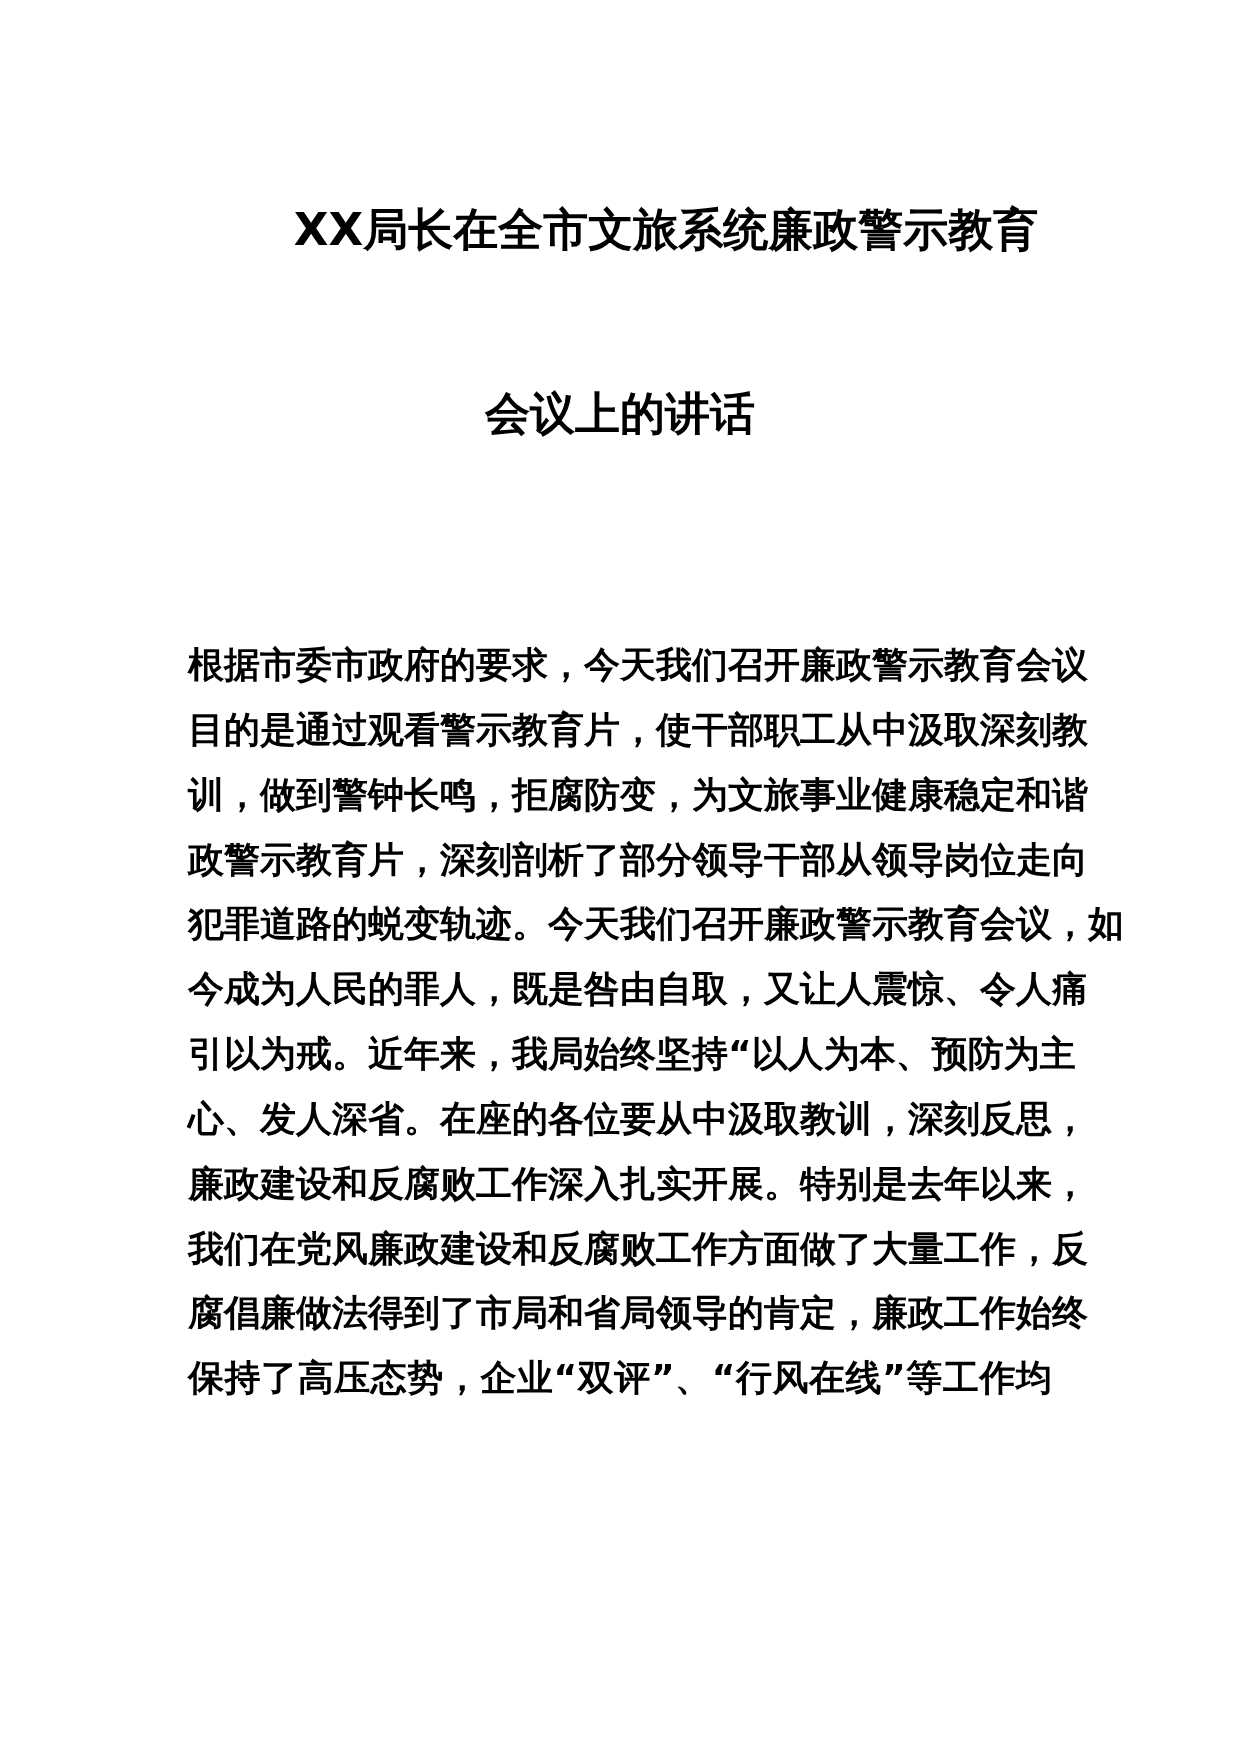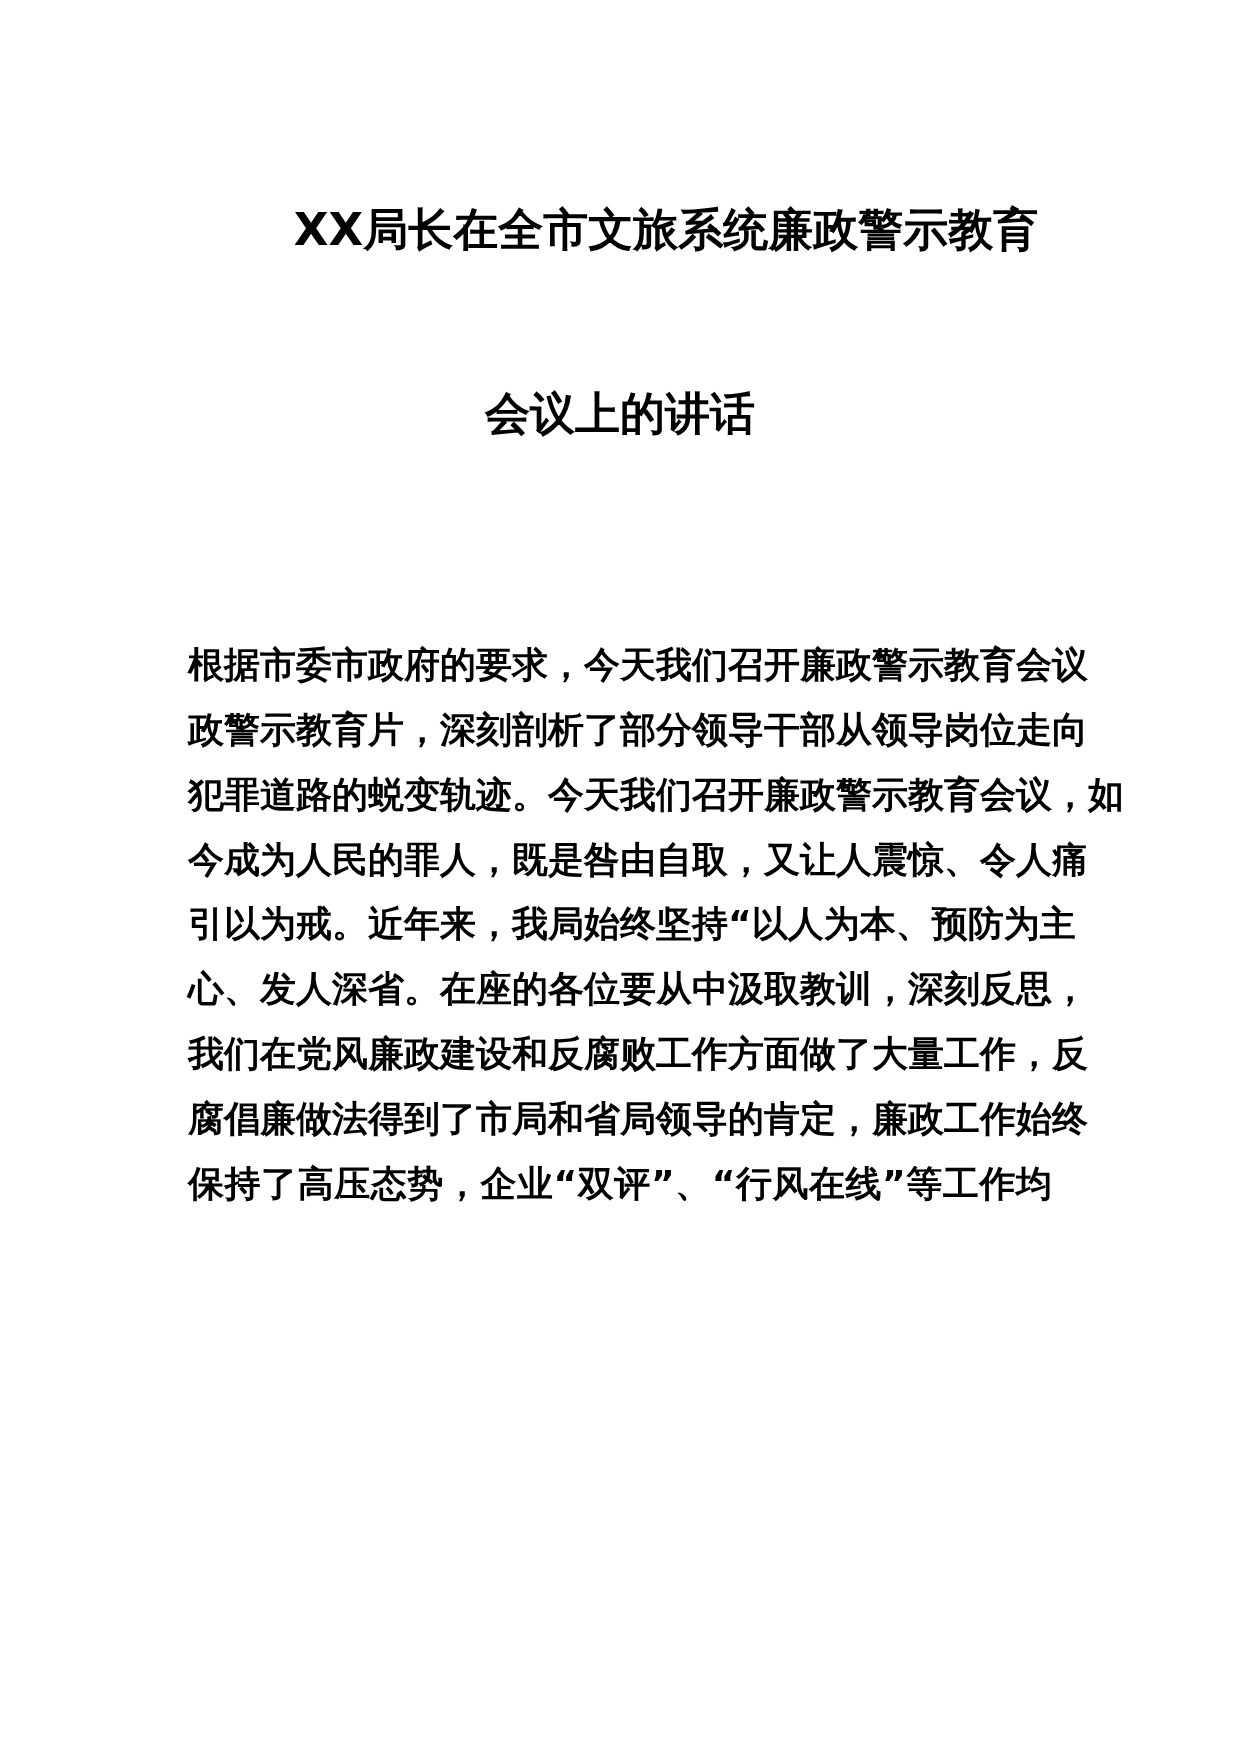--- a/index.html
+++ b/index.html
@@ -55,22 +55,25 @@
   </style>
 </head>
 <body>
 
 <div class="page">
   <div class="title title-line-1">XX局长在全市文旅系统廉政警示教育</div>
   <div class="title title-line-2">会议上的讲话</div>
 
   <div class="body-text">
     <span class="body-line">根据市委市政府的要求，今天我们召开廉政警示教育会议</span>
+    <span class="body-line">目的是通过观看警示教育片，使干部职工从中汲取深刻教</span>
+    <span class="body-line">训，做到警钟长鸣，拒腐防变，为文旅事业健康稳定和谐</span>
     <span class="body-line">政警示教育片，深刻剖析了部分领导干部从领导岗位走向</span>
     <span class="body-line">犯罪道路的蜕变轨迹。今天我们召开廉政警示教育会议，如</span>
     <span class="body-line">今成为人民的罪人，既是咎由自取，又让人震惊、令人痛</span>
     <span class="body-line">引以为戒。近年来，我局始终坚持“以人为本、预防为主</span>
     <span class="body-line">心、发人深省。在座的各位要从中汲取教训，深刻反思，</span>
+    <span class="body-line">廉政建设和反腐败工作深入扎实开展。特别是去年以来，</span>
     <span class="body-line">我们在党风廉政建设和反腐败工作方面做了大量工作，反</span>
     <span class="body-line">腐倡廉做法得到了市局和省局领导的肯定，廉政工作始终</span>
     <span class="body-line">保持了高压态势，企业“双评”、“行风在线”等工作均</span>
   </div>
 </div>
 
 </body></html>

